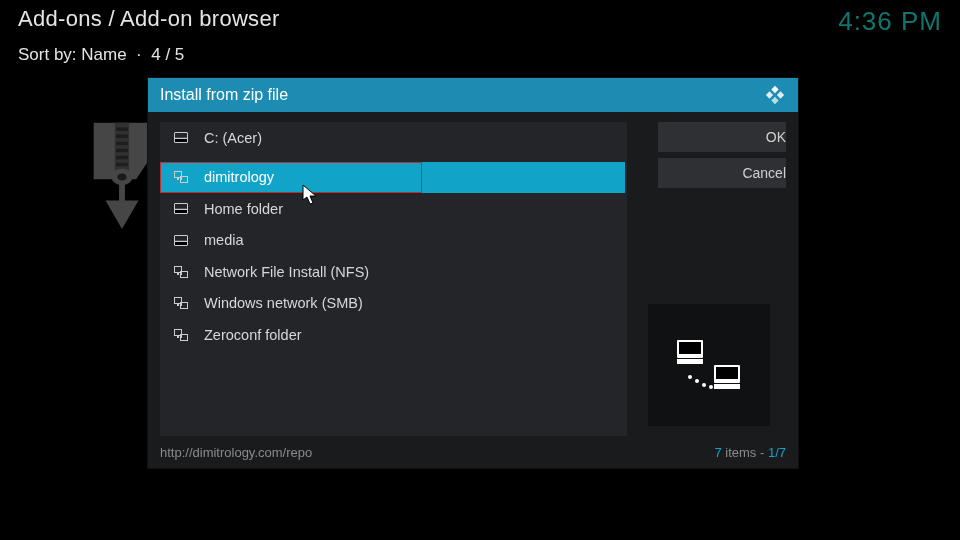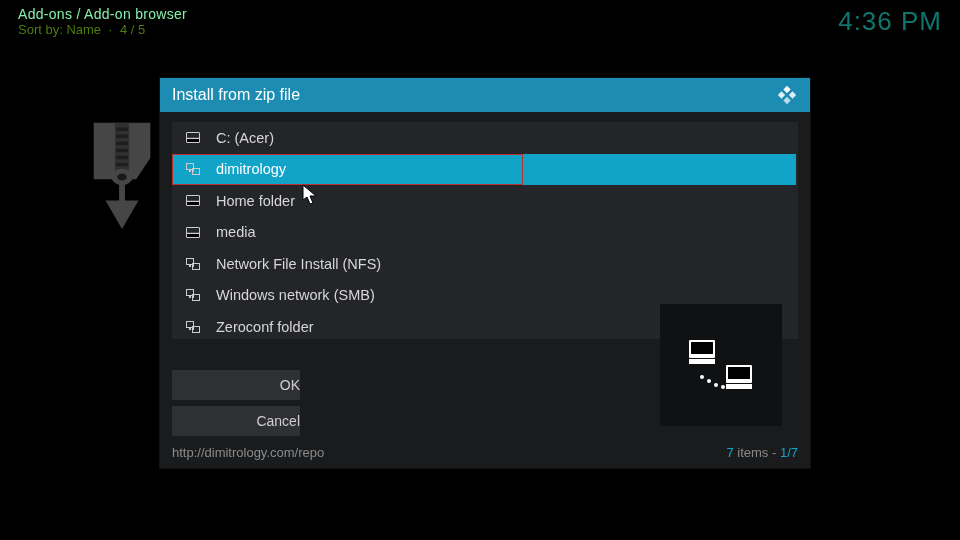--- a/index.html
+++ b/index.html
@@ -8,48 +8,47 @@
     background: #000;
     font-family: "Segoe UI", Arial, sans-serif;
     color: #e8e8e8;
     overflow: hidden;
     position: relative;
   }
   .topbar {
     position: absolute; top: 6px; left: 18px; right: 18px;
     display: flex; justify-content: space-between; align-items: flex-start;
   }
-  .crumbs { font-size: 14px; color: #86efac; letter-spacing: .3px; }
-  .sortline { font-size: 13px; color: #4d7c0f; margin-top: 0; }
+  .crumbs { font-size: 22px; color: #e5e5e5; letter-spacing: .3px; }
+  .sortline { font-size: 17px; color: #e5e5e5; margin-top: 13px; }
   .clock { font-size: 26px; color: #0f766e; font-weight: 300; letter-spacing: 1px; }
 
   .bg-zip {
     position: absolute; left: 86px; top: 118px; width: 72px; height: 118px;
     opacity: .45;
   }
 
   .dialog {
     position: absolute;
-    left: 160px; top: 78px;
+    left: 148px; top: 78px;
     width: 650px; height: 390px;
     background: #1a1b1d;
     box-shadow: 0 0 0 1px #111;
   }
   .dlg-title {
     height: 34px; background: #1c8cb2;
     display: flex; align-items: center; justify-content: space-between;
     padding: 0 12px;
     color: #fff; font-size: 16px;
   }
   .dlg-logo svg { display: block; }
 
   .dlg-body {
     display: flex; padding: 10px 12px 0 12px; gap: 31px;
     height: calc(100% - 34px - 32px);
-    flex-direction: column;
   }
   .file-list {
     flex: 1;
     background: #242529;
     height: 314px;
     overflow: hidden;
   }
   .file-item {
     display: flex; align-items: center;
     height: 31.5px;
@@ -57,20 +56,21 @@
     font-size: 14.5px; color: #d7d7d7;
     gap: 16px;
     position: relative;
   }
   .file-item.selected {
     background: #12a4c8;
     color: #fff;
     outline: 1px solid #b93030;
     outline-offset: -1px;
     width: 56%;
+    margin-top: 8px;
   }
   .file-item.selected::after{
     content:""; position:absolute; left:100%; top:0; bottom:0;
     width: 78%; background:#12a4c8;
   }
   .file-item .ic { width: 14px; height: 12px; flex-shrink: 0; display:flex; align-items:center; justify-content:center;}
   .ic-drive::before {
     content:""; display:block; width:12px; height:9px;
     border:1.3px solid #ccc; border-radius:1px;
     box-shadow: inset 0 -3px 0 #000, inset 0 -4.3px 0 #ccc;

